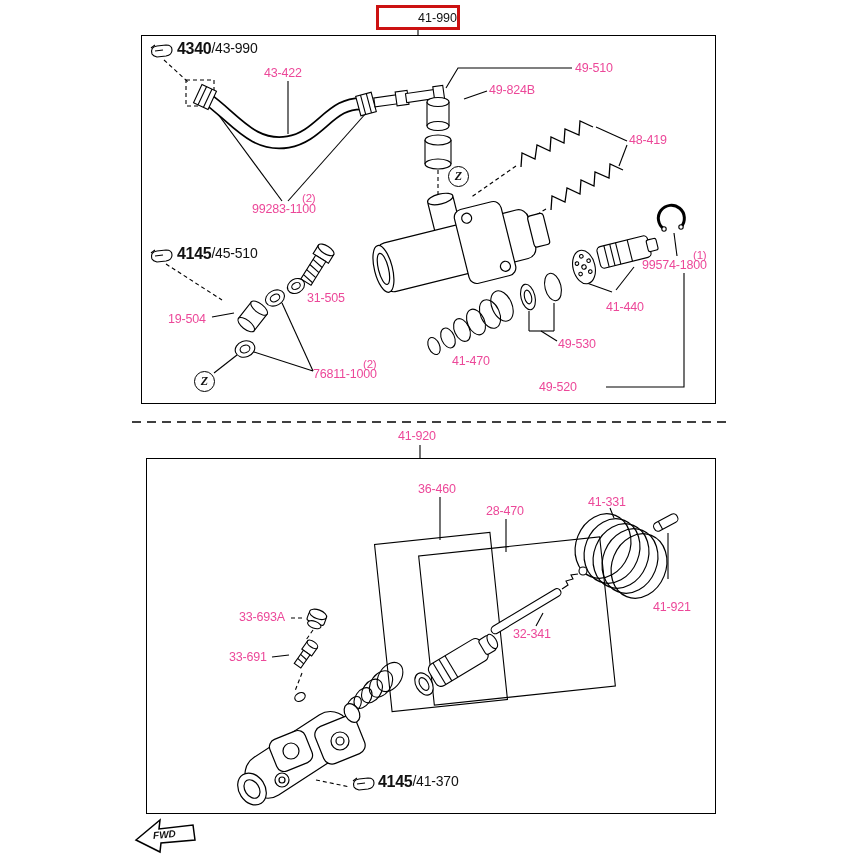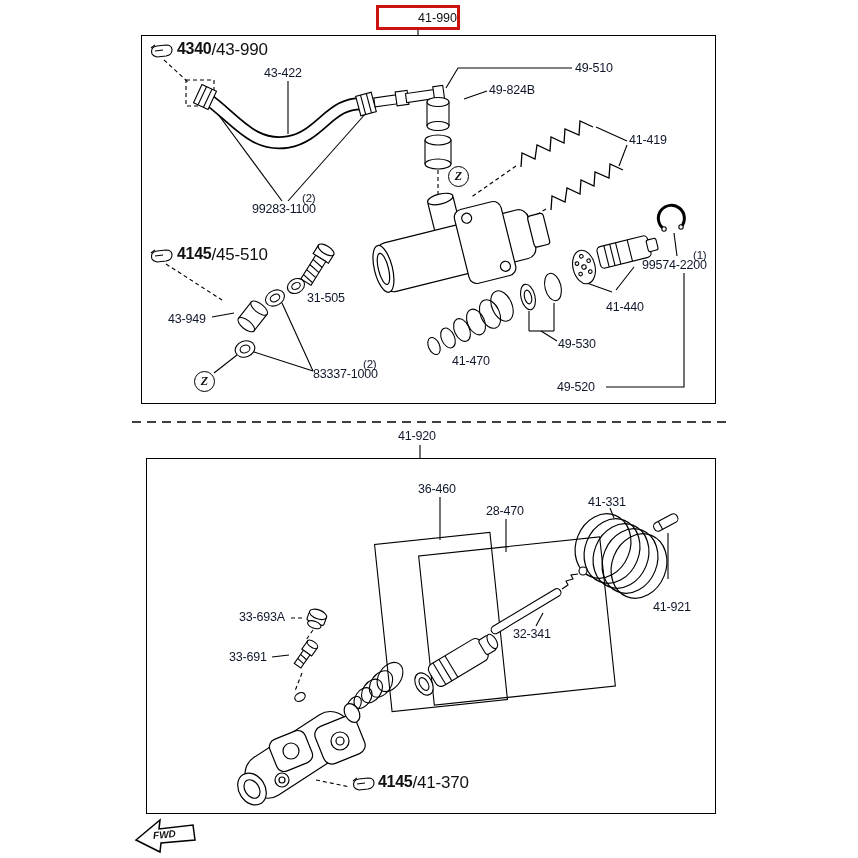--- a/index.html
+++ b/index.html
@@ -1,26 +1,26 @@
 <!DOCTYPE html>
 <html><head>
 <meta charset="utf-8">
 <style>
   * { margin:0; padding:0; box-sizing:border-box; }
   html, body { width:858px; height:858px; overflow:hidden; }
   body { background:#ffffff; position:relative; font-family:"Liberation Sans", sans-serif; color:#111; }
   .stage { position:absolute; left:0; top:0; width:858px; height:858px; }
   .panel { position:absolute; border:1.4px solid #000; background:transparent; }
   svg.art { position:absolute; left:0; top:0; }
-  .lbl { position:absolute; font-size:12.5px; line-height:1.1; letter-spacing:-0.2px; white-space:nowrap; color:#0f172a; }
+  .lbl { position:absolute; font-size:12.5px; line-height:1.1; letter-spacing:-0.2px; white-space:nowrap; color:#ec4899; }
   .qty { font-size:11.5px; }
   .title-box { position:absolute; width:84px; height:25px; border:3px solid #cc1111; display:flex; align-items:center; justify-content:flex-end; font-size:12.5px; background:#fff; }
   .clip-label { position:absolute; display:flex; align-items:flex-start; white-space:nowrap; }
   .clip-label .big { font-size:16px; font-weight:700; letter-spacing:-0.3px; }
-  .clip-label .small { font-size:17px; letter-spacing:-0.2px; }
+  .clip-label .small { font-size:14px; letter-spacing:-0.2px; }
   .zone { position:absolute; width:21px; height:21px; border:1.4px solid #000; border-radius:50%;
           display:flex; align-items:center; justify-content:center; background:#fff;
           font-family:"Liberation Serif", serif; font-style:italic; font-weight:700; font-size:12px; }
   .fwd-text { position:absolute; font-size:10px; font-weight:700; font-style:italic; transform:rotate(-5deg); }
 </style>
 </head>
 <body>
 
 <div class="stage">
 
@@ -298,33 +298,33 @@
       <span class="small">/45-510</span>
   </div>
   <div class="clip-label" style="left:378px;top:773px">
     <span class="big">4145</span>
       <span class="small">/41-370</span>
   </div>
 
   <div class="lbl" style="left:264px;top:67px">43-422</div>
   <div class="lbl" style="left:575px;top:62px">49-510</div>
   <div class="lbl" style="left:489px;top:84px">49-824B</div>
-  <div class="lbl" style="left:629px;top:134px">41-419</div>
+  <div class="lbl" style="left:629px;top:134px">48-419</div>
   <div class="lbl qty" style="left:302px;top:192px">(2)</div>
   <div class="lbl" style="left:252px;top:203px">99283-1100</div>
   <div class="lbl" style="left:307px;top:292px">31-505</div>
-  <div class="lbl" style="left:168px;top:313px">43-949</div>
+  <div class="lbl" style="left:168px;top:313px">19-504</div>
   <div class="lbl qty" style="left:693px;top:249px">(1)</div>
-  <div class="lbl" style="left:642px;top:259px">99574-2200</div>
+  <div class="lbl" style="left:642px;top:259px">99574-1800</div>
   <div class="lbl" style="left:606px;top:301px">41-440</div>
   <div class="lbl" style="left:452px;top:355px">41-470</div>
   <div class="lbl" style="left:558px;top:338px">49-530</div>
   <div class="lbl qty" style="left:363px;top:358px">(2)</div>
-  <div class="lbl" style="left:313px;top:368px">83337-1000</div>
-  <div class="lbl" style="left:557px;top:381px">49-520</div>
+  <div class="lbl" style="left:313px;top:368px">76811-1000</div>
+  <div class="lbl" style="left:539px;top:381px">49-520</div>
 
   <div class="zone" style="left:448px;top:166px">Z</div>
   <div class="zone" style="left:194px;top:371px">Z</div>
 
   <div class="lbl" style="left:418px;top:483px">36-460</div>
   <div class="lbl" style="left:486px;top:505px">28-470</div>
   <div class="lbl" style="left:588px;top:496px">41-331</div>
   <div class="lbl" style="left:653px;top:601px">41-921</div>
   <div class="lbl" style="left:239px;top:611px">33-693A</div>
   <div class="lbl" style="left:229px;top:651px">33-691</div>

